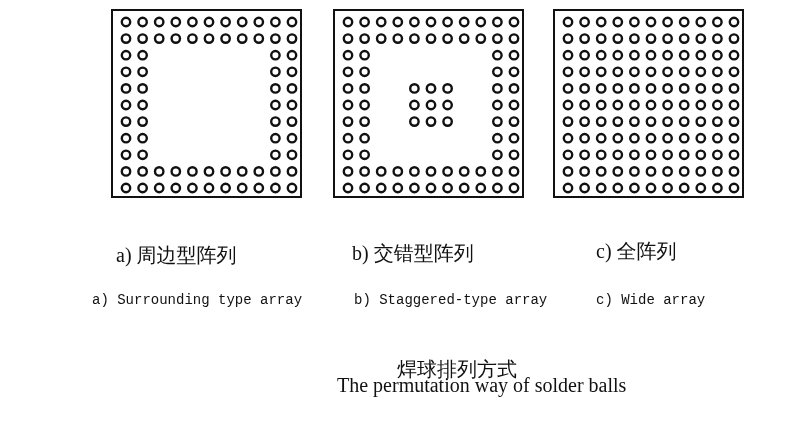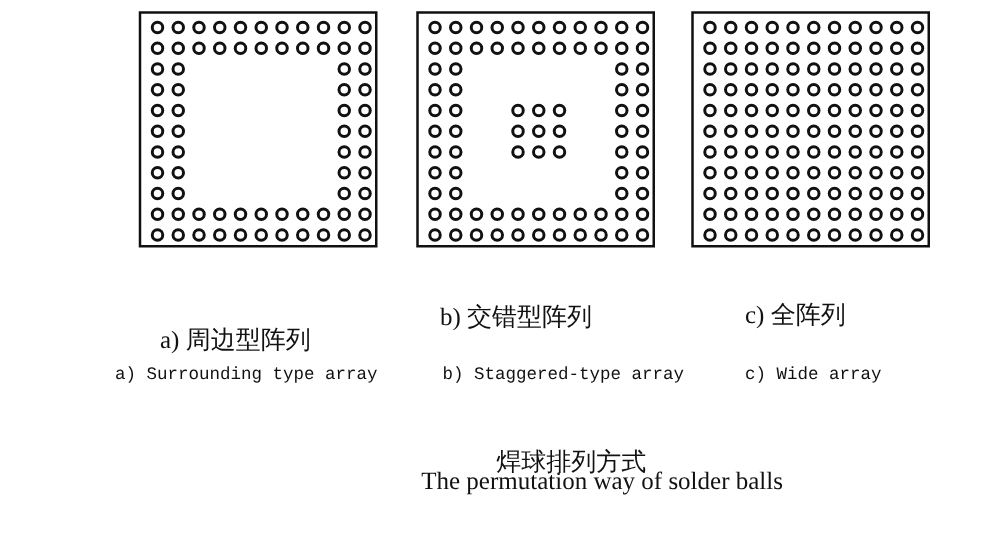--- a/index.html
+++ b/index.html
@@ -295,21 +295,21 @@
       <circle cx="79.4" cy="177.0" r="4.2" fill="none" stroke="#111111" stroke-width="2.4"></circle>
       <circle cx="96.0" cy="177.0" r="4.2" fill="none" stroke="#111111" stroke-width="2.4"></circle>
       <circle cx="112.6" cy="177.0" r="4.2" fill="none" stroke="#111111" stroke-width="2.4"></circle>
       <circle cx="129.2" cy="177.0" r="4.2" fill="none" stroke="#111111" stroke-width="2.4"></circle>
       <circle cx="145.8" cy="177.0" r="4.2" fill="none" stroke="#111111" stroke-width="2.4"></circle>
       <circle cx="162.4" cy="177.0" r="4.2" fill="none" stroke="#111111" stroke-width="2.4"></circle>
       <circle cx="179.0" cy="177.0" r="4.2" fill="none" stroke="#111111" stroke-width="2.4"></circle>
     </svg>
 </div>
 
-<div class="label" style="left:128px; top:242px;margin-top:16px;">a)  周边型阵列</div>
+<div class="label" style="left:116px; top:242px;">a)  周边型阵列</div>
 <div class="label" style="left:352px; top:240px;">b)  交错型阵列</div>
 <div class="label" style="left:596px; top:238px;">c)  全阵列</div>
 
 <div class="en" style="left:92px; top:292px;">a) Surrounding type array</div>
 <div class="en" style="left:354px; top:292px;">b) Staggered-type array</div>
 <div class="en" style="left:596px; top:292px;text-align:right;">c) Wide array</div>
 
 <div class="cap" style="left:397px; top:356px;">焊球排列方式</div>
 <div class="cap" style="left:298px; top:374px;margin-left:39px;">The permutation way of solder balls</div>
 

